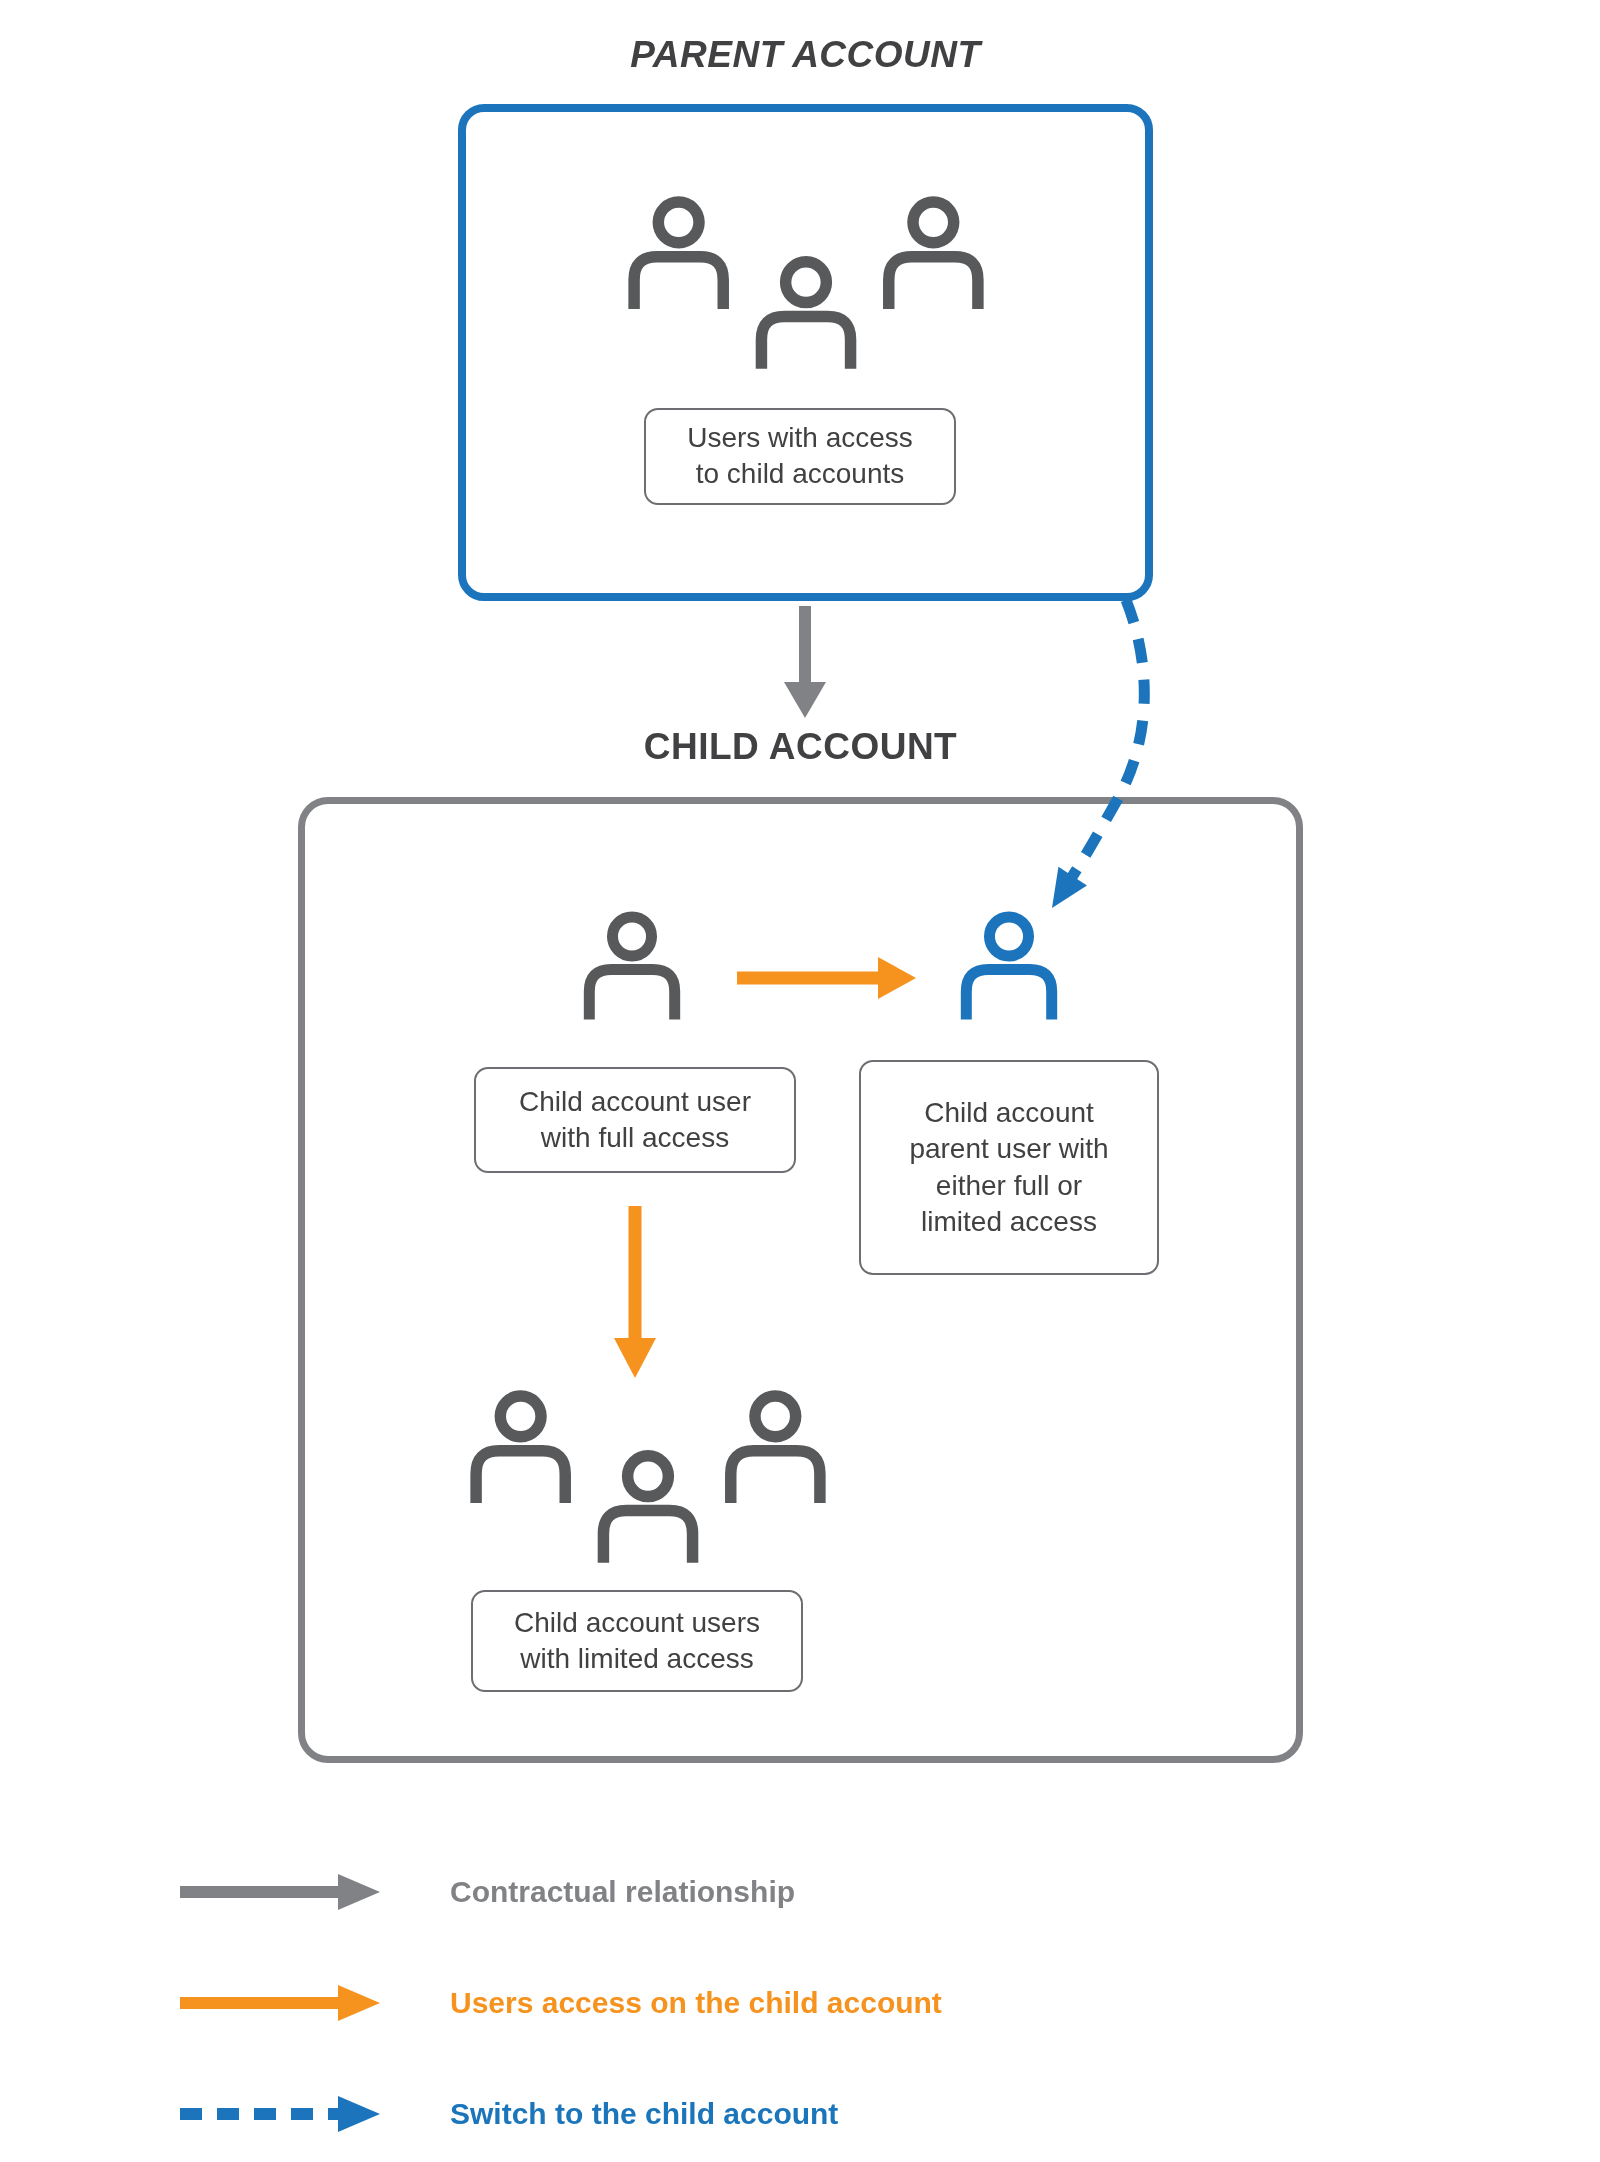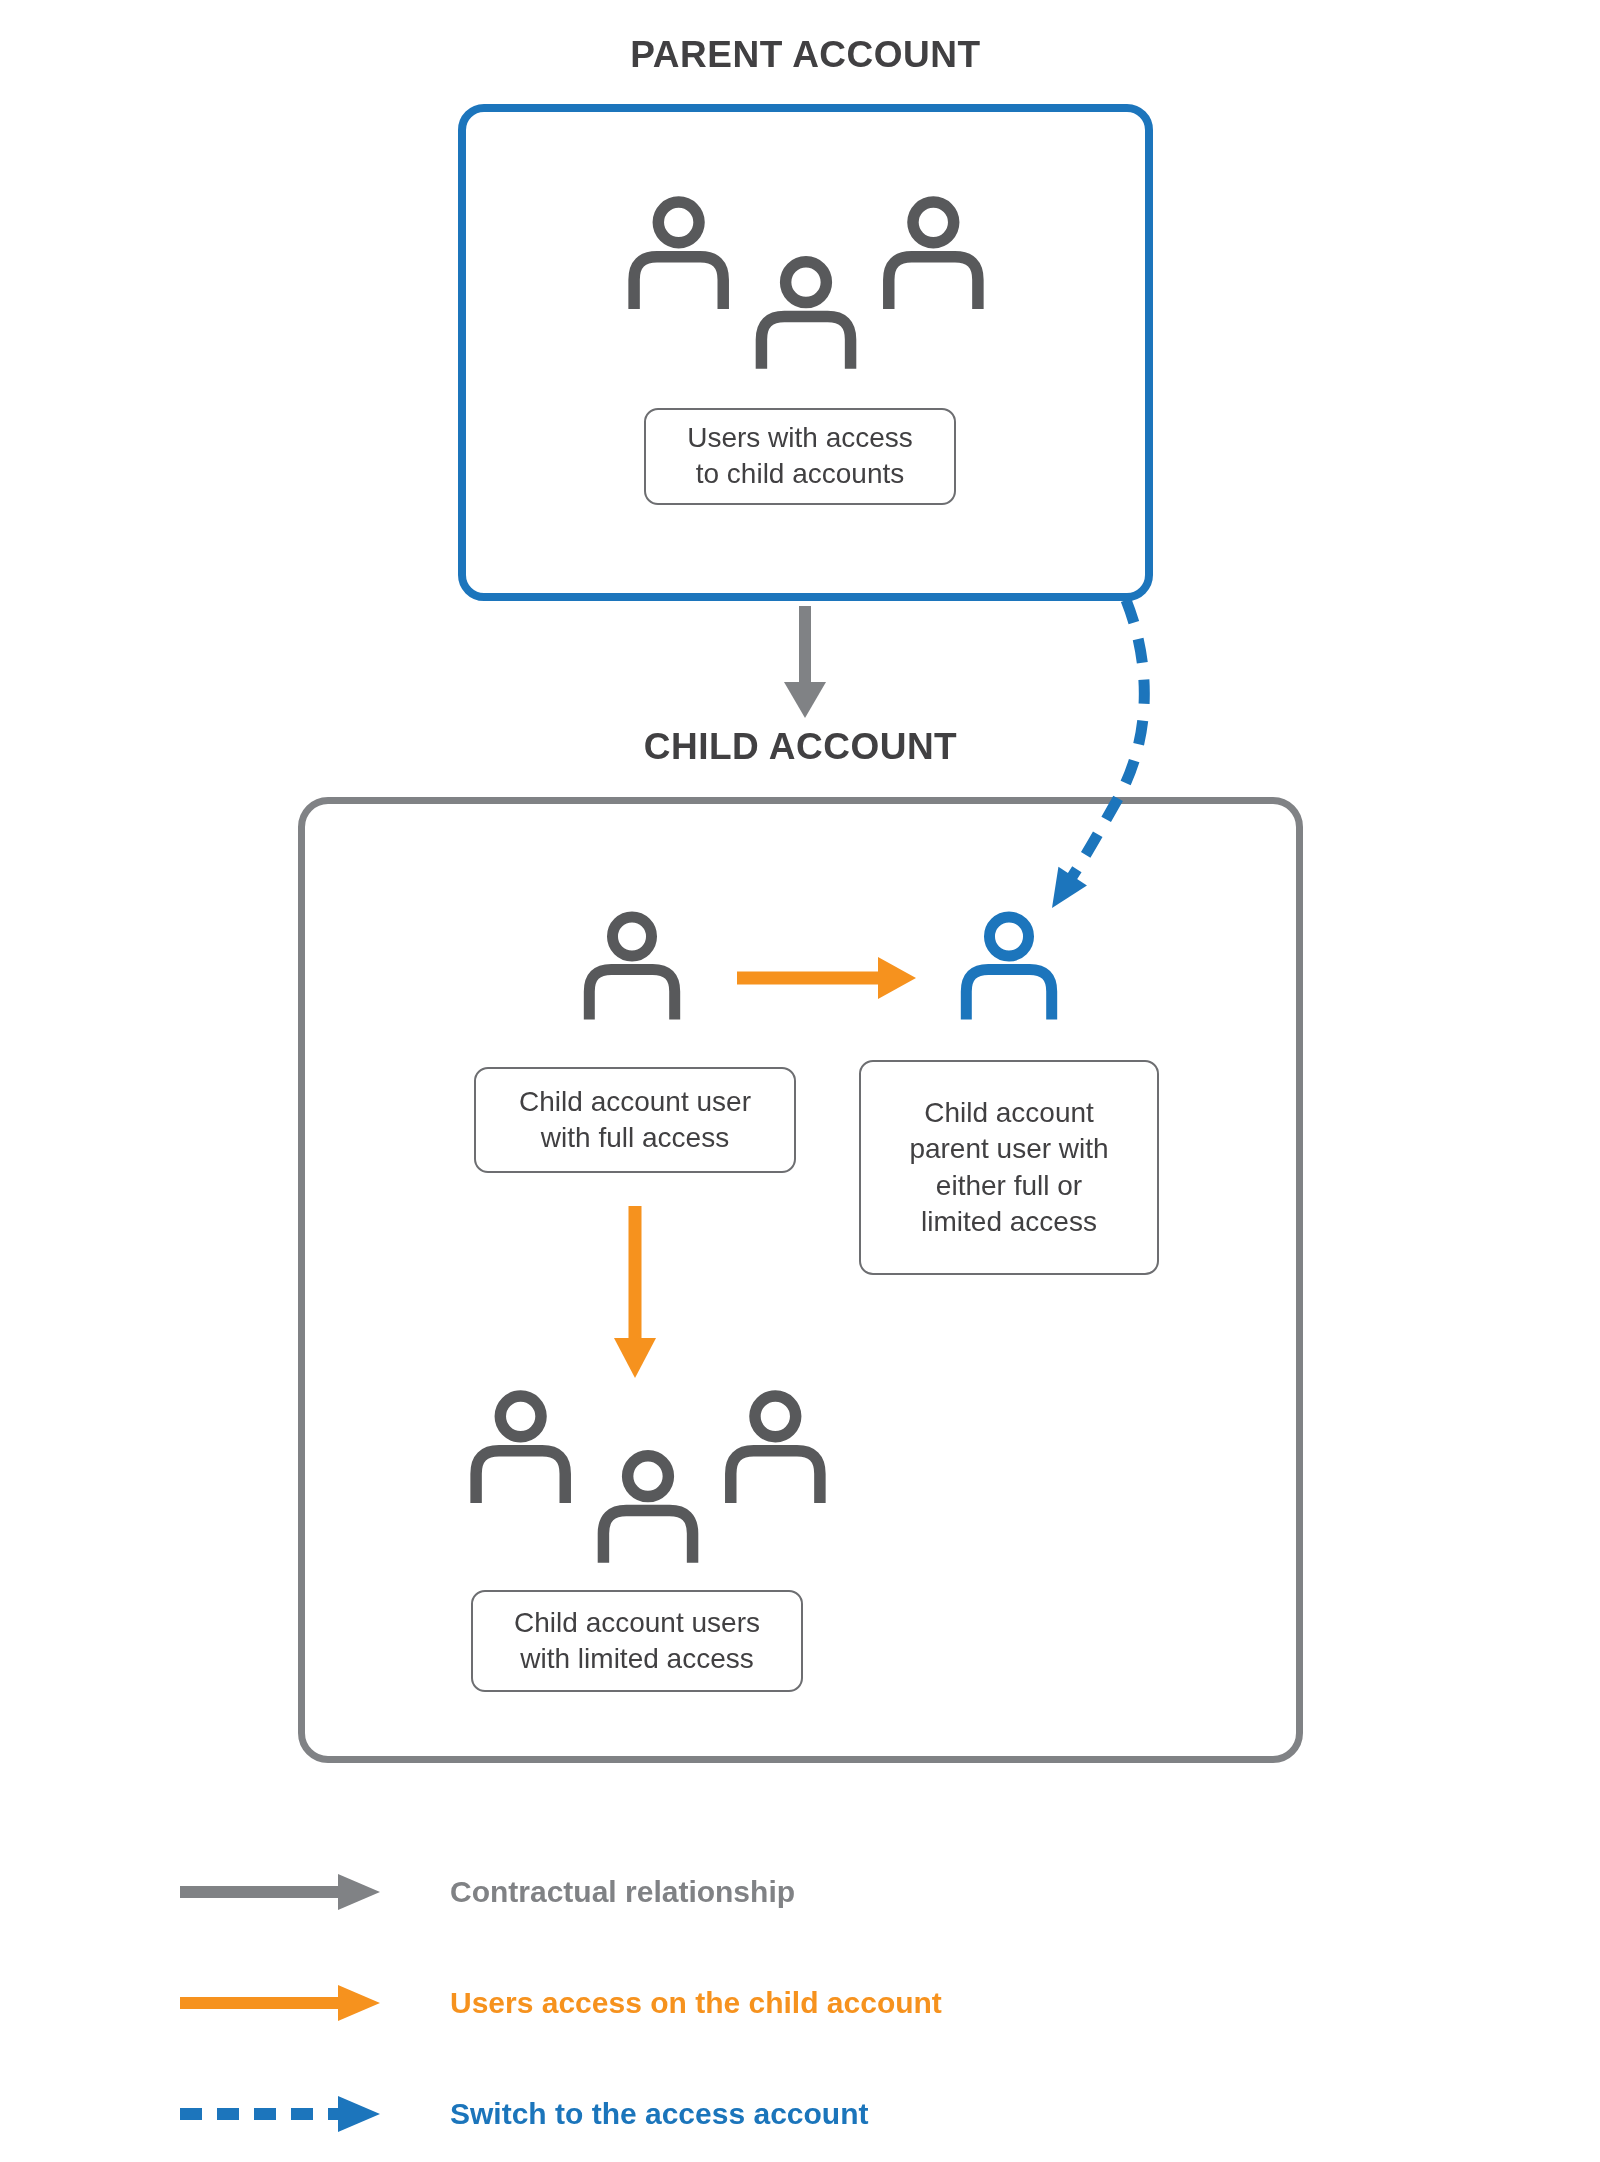--- a/index.html
+++ b/index.html
@@ -7,21 +7,21 @@
     --dark:#58595b; --border:#6d6e71; --text:#414042;
   }
   *{box-sizing:border-box; margin:0; padding:0;}
   body{background:#ffffff; font-family:"Liberation Sans", sans-serif;}
   .canvas{position:relative; width:1600px; height:2162px; background:#fff; overflow:hidden;}
 
   .section-title{
     position:absolute; text-align:center; font-weight:700;
     font-size:37px; letter-spacing:.5px; color:var(--text);
   }
-  .parent-title{left:458px; top:34px; width:695px;}
+  .parent-title{left:458px; top:34px; width:695px;font-style:italic;}
   .child-title{left:298px; top:726px; width:1005px;}
 
   .acct-box{position:absolute; background:#fff; border-radius:26px;}
   .parent-box{left:458px; top:104px; width:695px; height:497px; border:8px solid var(--blue);}
   .child-box{left:298px; top:797px; width:1005px; height:966px; border:7px solid var(--gray); border-radius:30px;}
 
   .label-box{
     position:absolute; background:#fff; border:2px solid var(--border); border-radius:14px;
     display:flex; align-items:center; justify-content:center; text-align:center;
     white-space:pre-line; font-size:28px; line-height:1.3; color:var(--text); padding:10px 14px;
@@ -134,16 +134,16 @@
     <svg class="legend-arrow" style="top:1981px;" viewBox="0 0 210 44">
       <line x1="0" y1="22" x2="160" y2="22" stroke="#f6921e" stroke-width="12"></line>
       <polygon points="158,4 158,40 200,22" fill="#f6921e"></polygon>
     </svg>
     <div class="legend-text orange" style="top:1981px;">Users access on the child account</div>
 
     <svg class="legend-arrow" style="top:2092px;" viewBox="0 0 210 44">
       <line x1="0" y1="22" x2="160" y2="22" stroke="#1c75bc" stroke-width="12" stroke-dasharray="22 15"></line>
       <polygon points="158,4 158,40 200,22" fill="#1c75bc"></polygon>
     </svg>
-    <div class="legend-text blue" style="top:2092px;">Switch to the access account</div>
+    <div class="legend-text blue" style="top:2092px;">Switch to the child account</div>
   </div>
 
 </div>
 
 </body></html>

